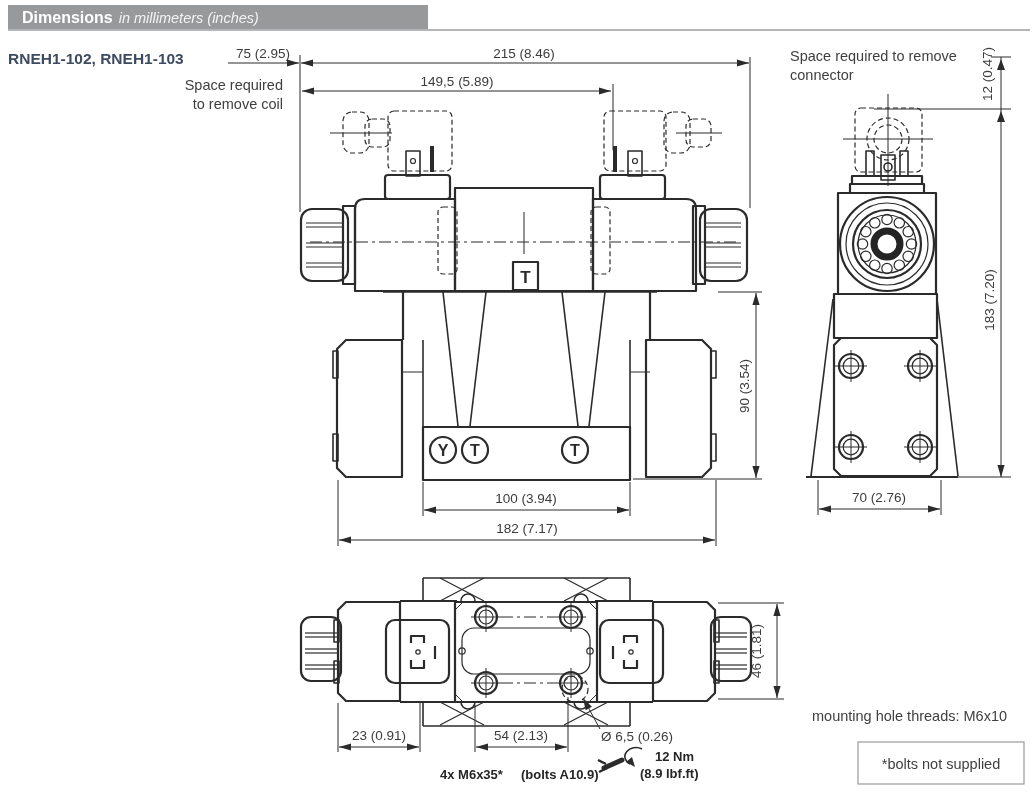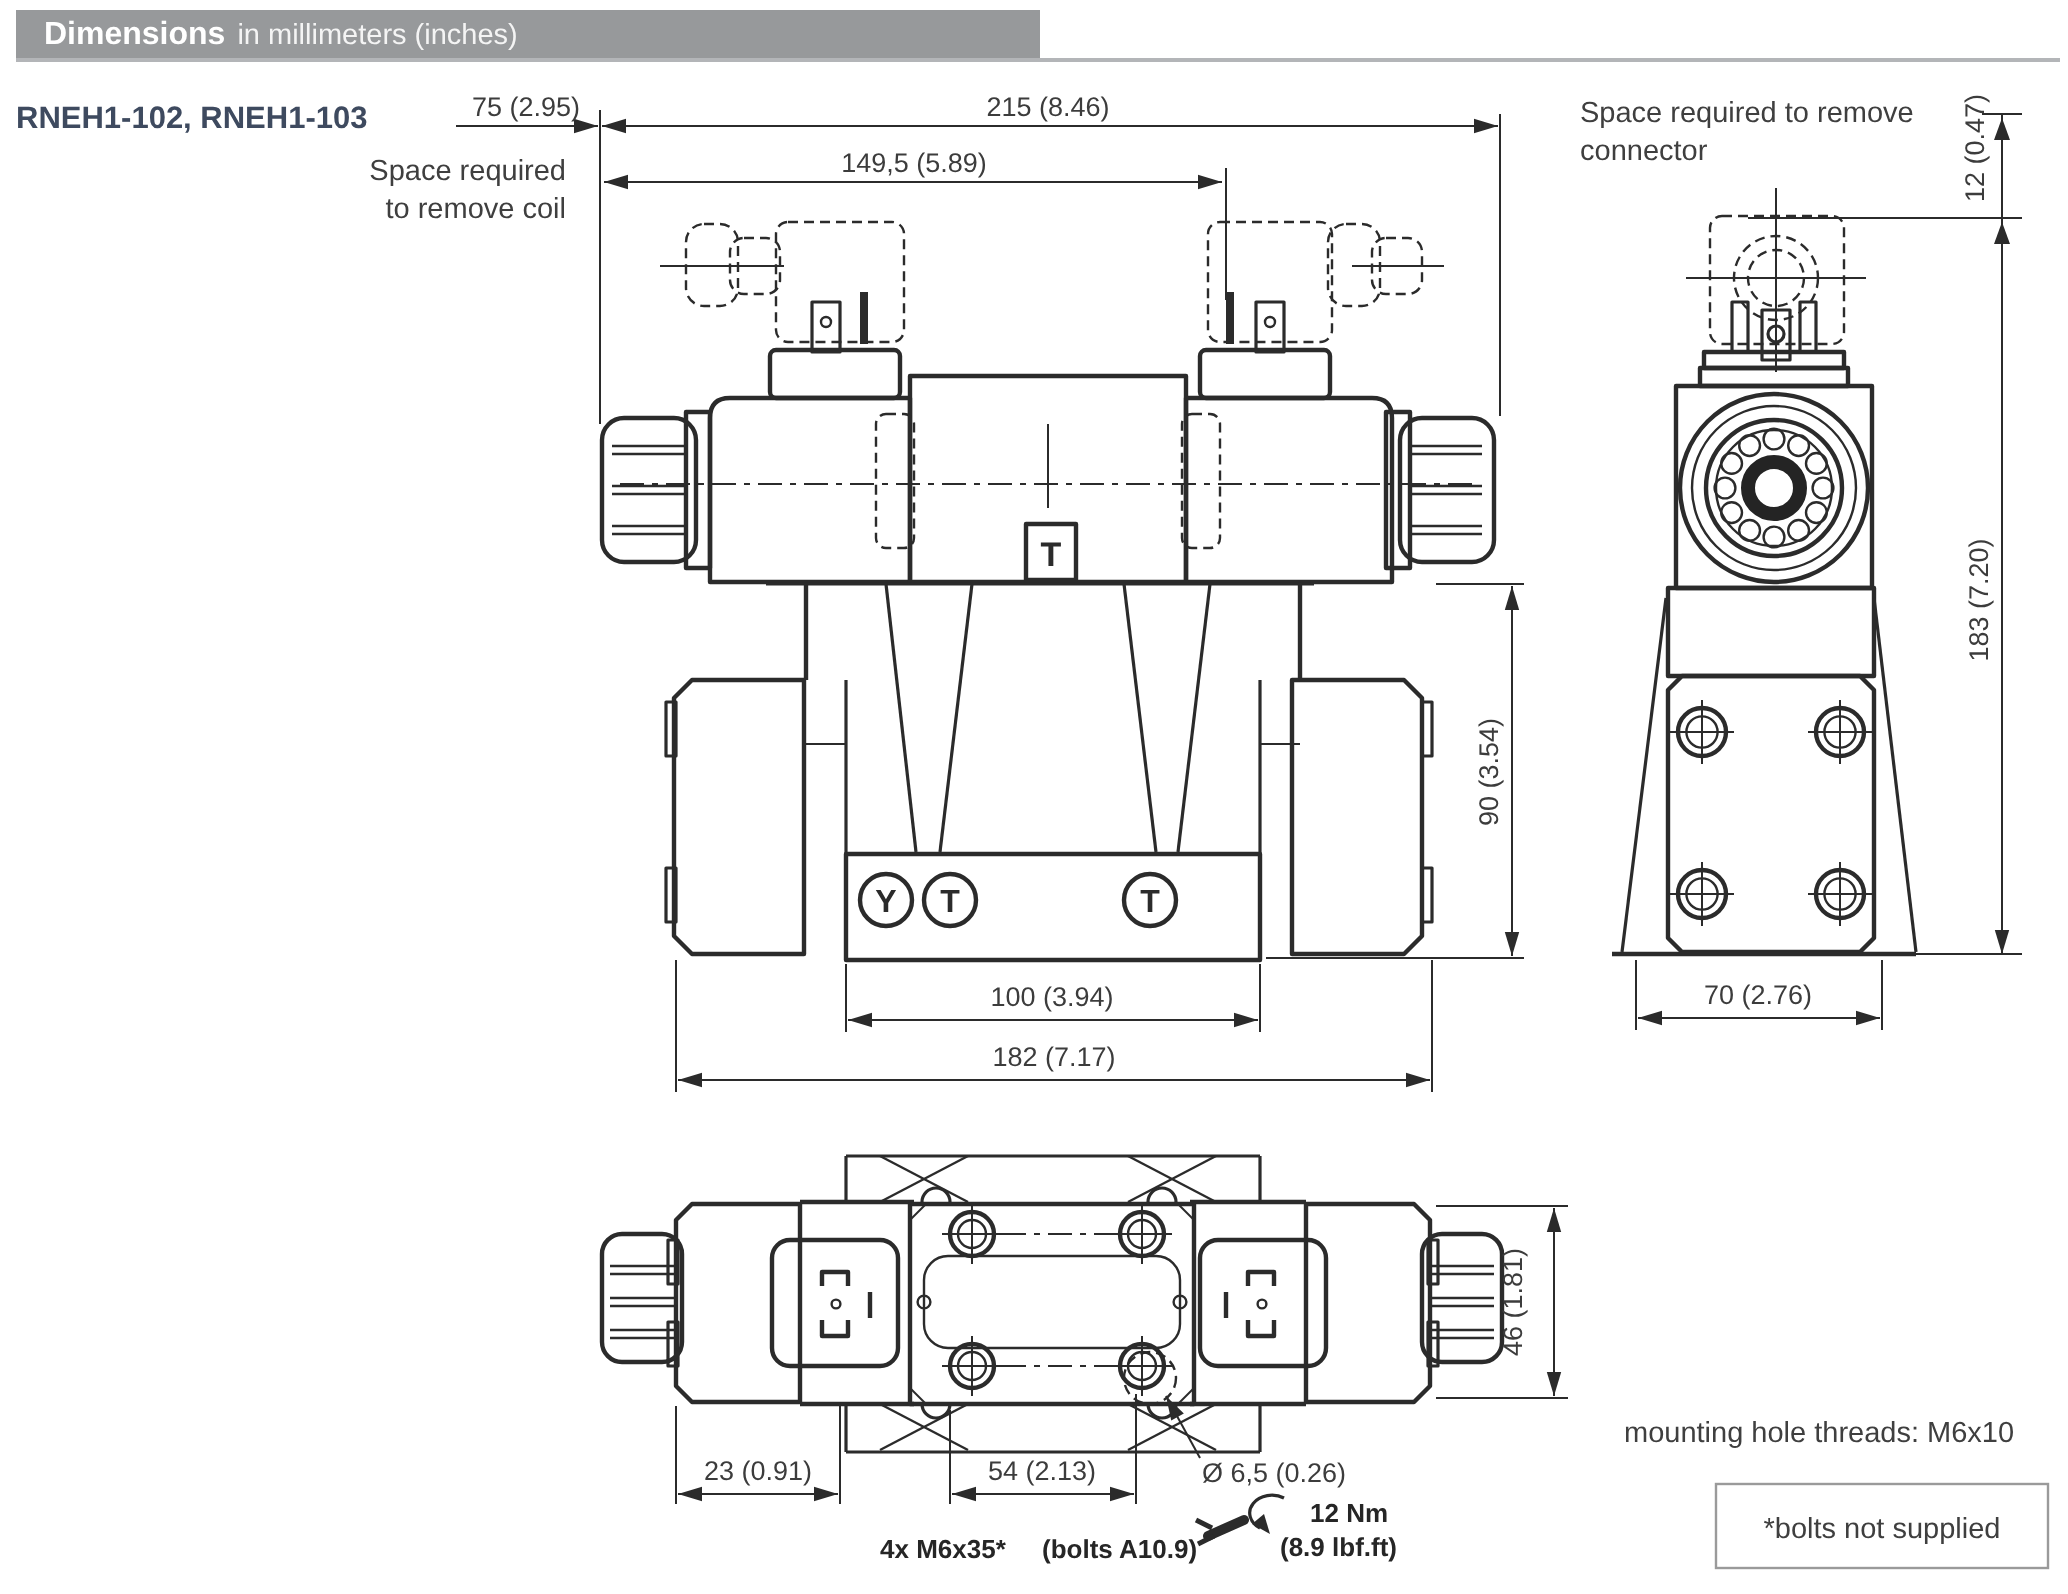--- a/index.html
+++ b/index.html
@@ -1,19 +1,19 @@
 <!DOCTYPE html>
 <html><head>
 <meta charset="utf-8">
 <style>
   html,body{margin:0;padding:0;background:#fff;}
   body{width:1034px;height:797px;position:relative;font-family:"Liberation Sans",sans-serif;overflow:hidden;}
-  .hdr-bar{position:absolute;left:8px;top:5px;width:512px;height:25px;background:#97999b;display:flex;align-items:center;}
+  .hdr-bar{position:absolute;left:8px;top:5px;width:420px;height:25px;background:#97999b;display:flex;align-items:center;}
   .hdr-title{color:#ffffff;font-weight:bold;font-size:16px;margin-left:14px;}
-  .hdr-sub{color:#f4f4f4;font-size:14.5px;margin-left:6px;}
+  .hdr-sub{color:#f4f4f4;font-size:14.5px;margin-left:6px;font-style:italic;}
   .hdr-line{position:absolute;left:8px;top:29px;width:1022px;height:2px;background:#b3b5b8;}
   svg{position:absolute;left:0;top:0;}
   .o1{stroke:#2b2b2b;stroke-width:1;fill:none;}
   .o12{stroke:#2b2b2b;stroke-width:1.2;fill:none;}
   .o15{stroke:#2b2b2b;stroke-width:1.6;fill:none;stroke-linejoin:round;}
   .o2{stroke:#2b2b2b;stroke-width:2.2;fill:none;stroke-linejoin:round;}
   .dsh{stroke-dasharray:5 3;}
   .dd{stroke-dasharray:12 4 3 4;}
   .fil{fill:#2b2b2b;stroke:none;}
   .dim{font-size:13.5px;fill:#3c3c3c;}

